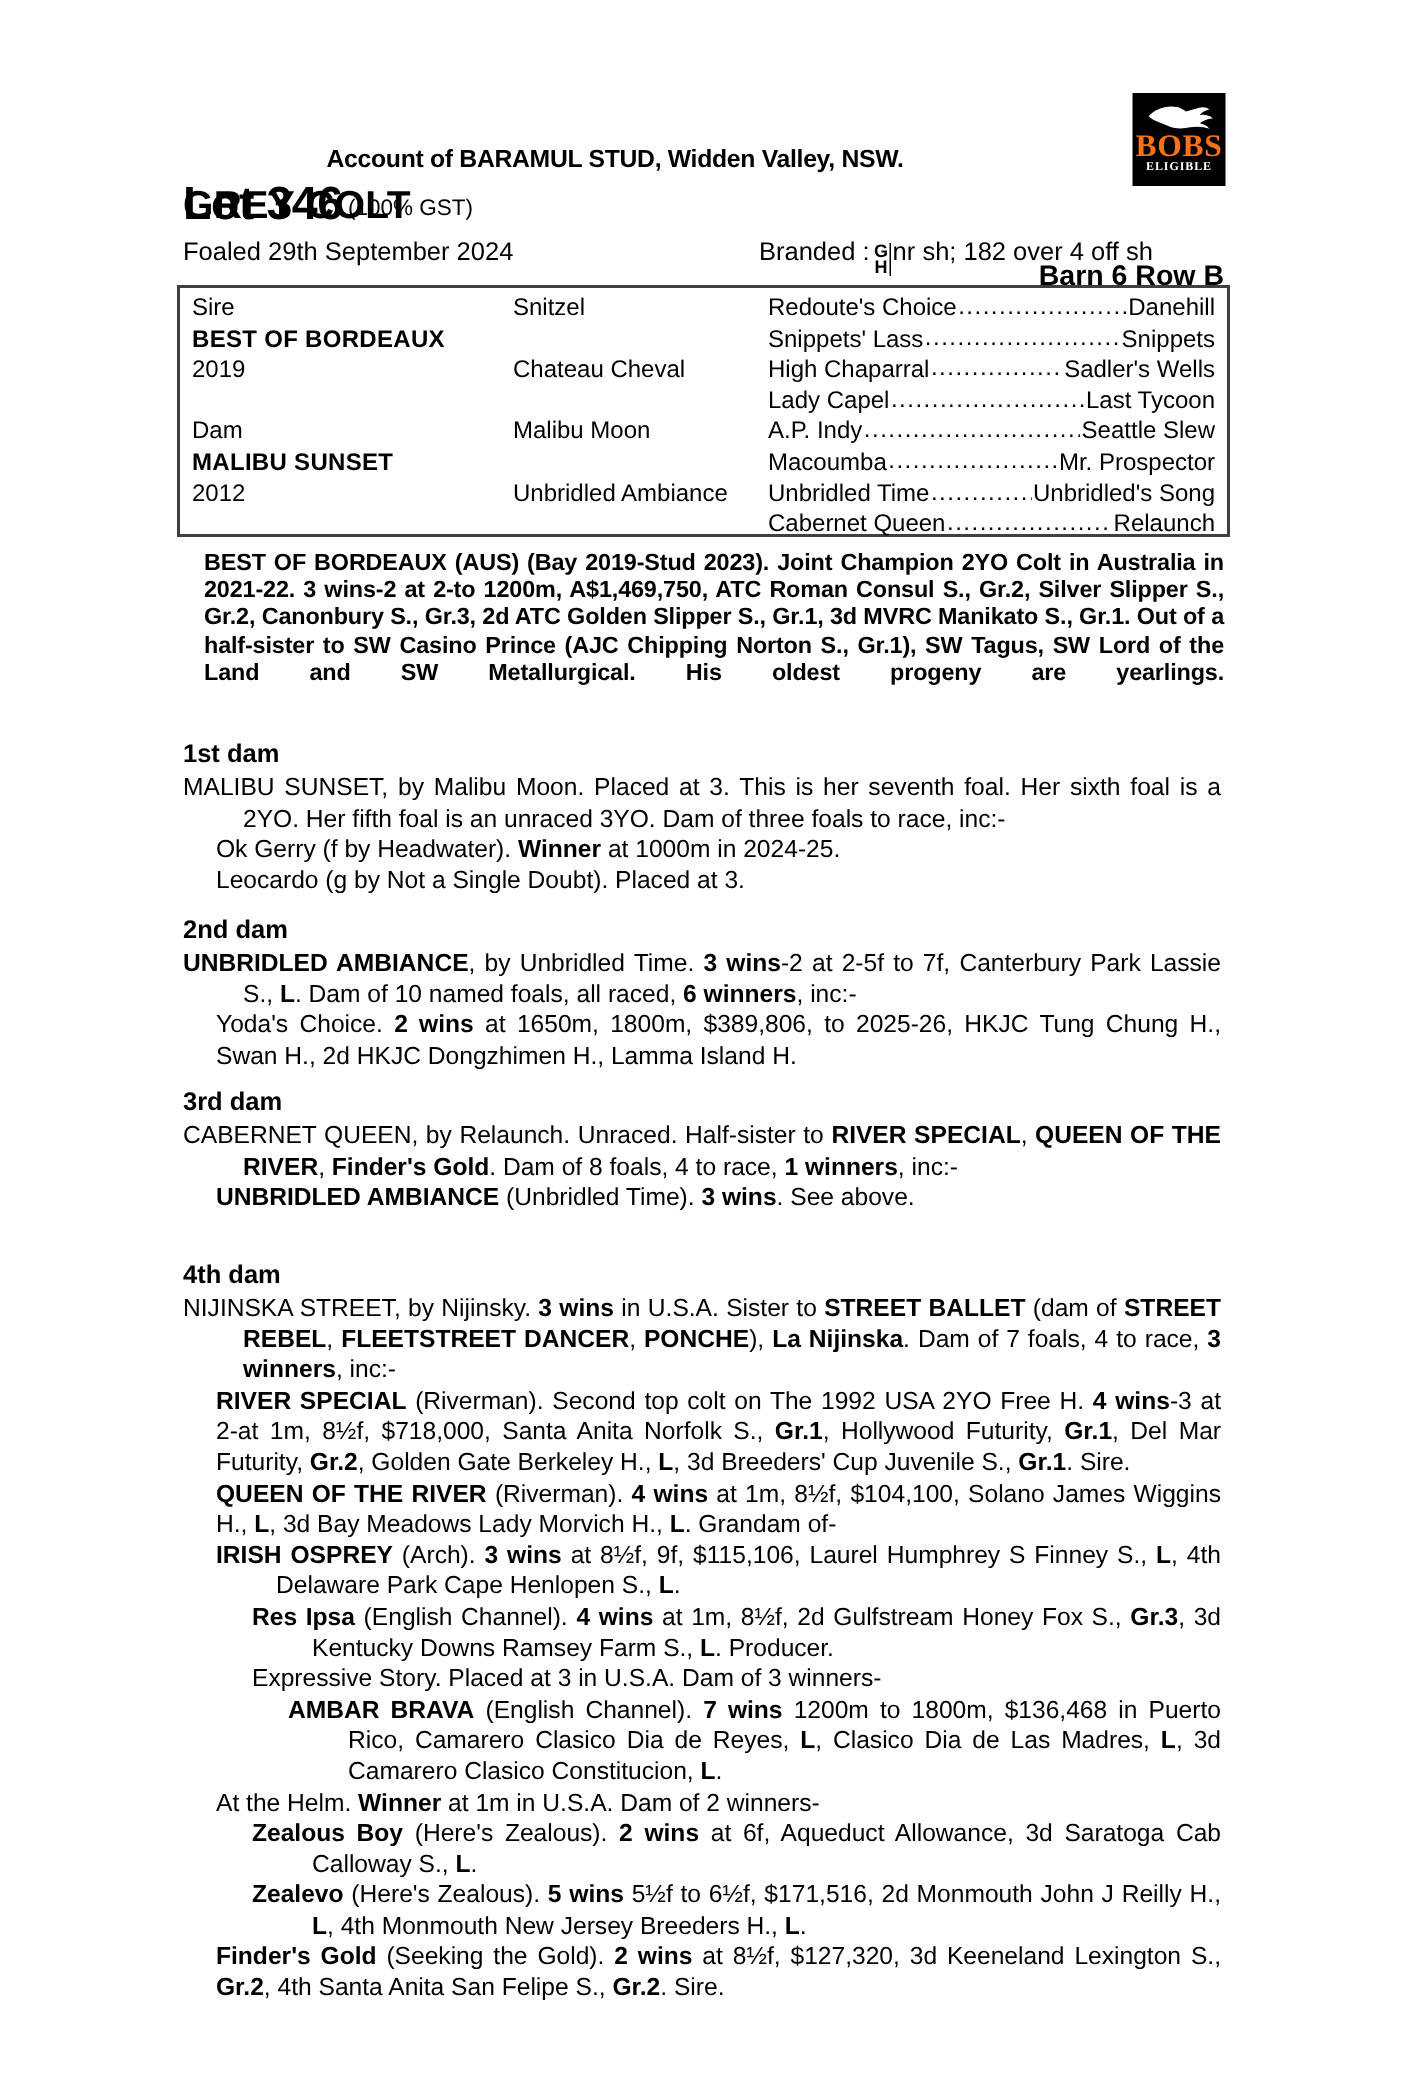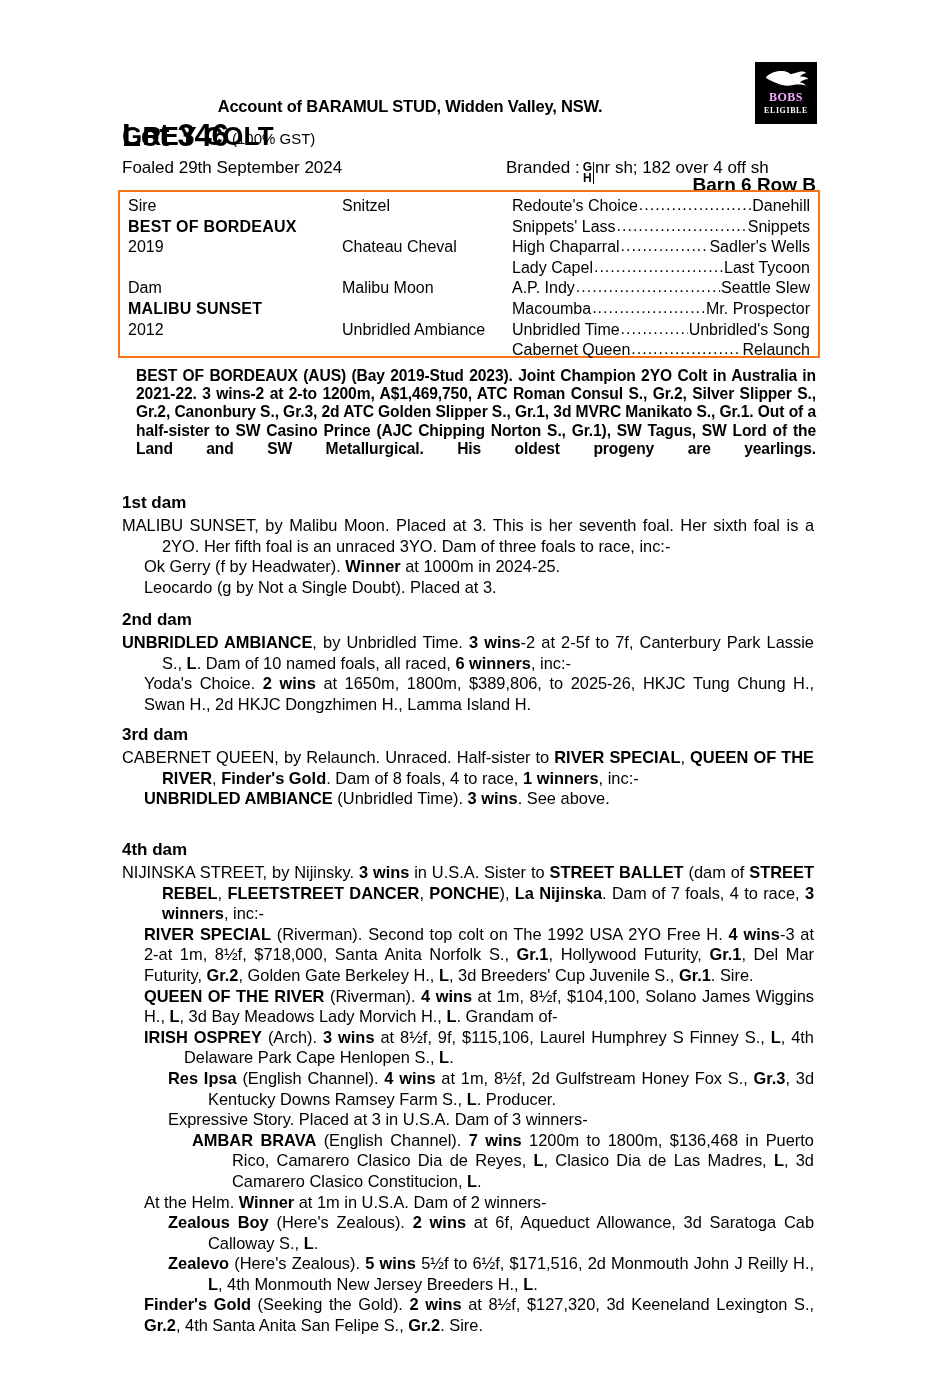--- a/index.html
+++ b/index.html
@@ -35,24 +35,24 @@
     justify-content: flex-start;
     padding-top: 2px;
     box-sizing: border-box;
   }
   .bobs-horse {
     width: 46px;
     height: 22px;
     margin-top: 3px;
   }
   .bobs-word {
-    color: #f0abfc;
+    color: #f97316;
     font-family: "Liberation Serif", serif;
     font-weight: bold;
-    font-size: 12px;
+    font-size: 21px;
     line-height: 17px;
     letter-spacing: 0.5px;
   }
   .bobs-sub {
     color: #ffffff;
     font-family: "Liberation Serif", serif;
     font-weight: bold;
     font-size: 8px;
     line-height: 10px;
     letter-spacing: 0.6px;
@@ -148,21 +148,21 @@
     padding-right: 1px;
   }
 
   
   .ped-table {
     position: absolute;
     left: 118px;
     top: 190px;
     width: 702px;
     height: 168px;
-    border: 2px solid #f97316;
+    border: 2px solid #404040;
     box-sizing: border-box;
   }
   .ped-inner {
     position: relative;
     width: 100%;
     height: 100%;
     padding: 3px 6px 0 8px;
     box-sizing: border-box;
   }
   .ped-col1 {

